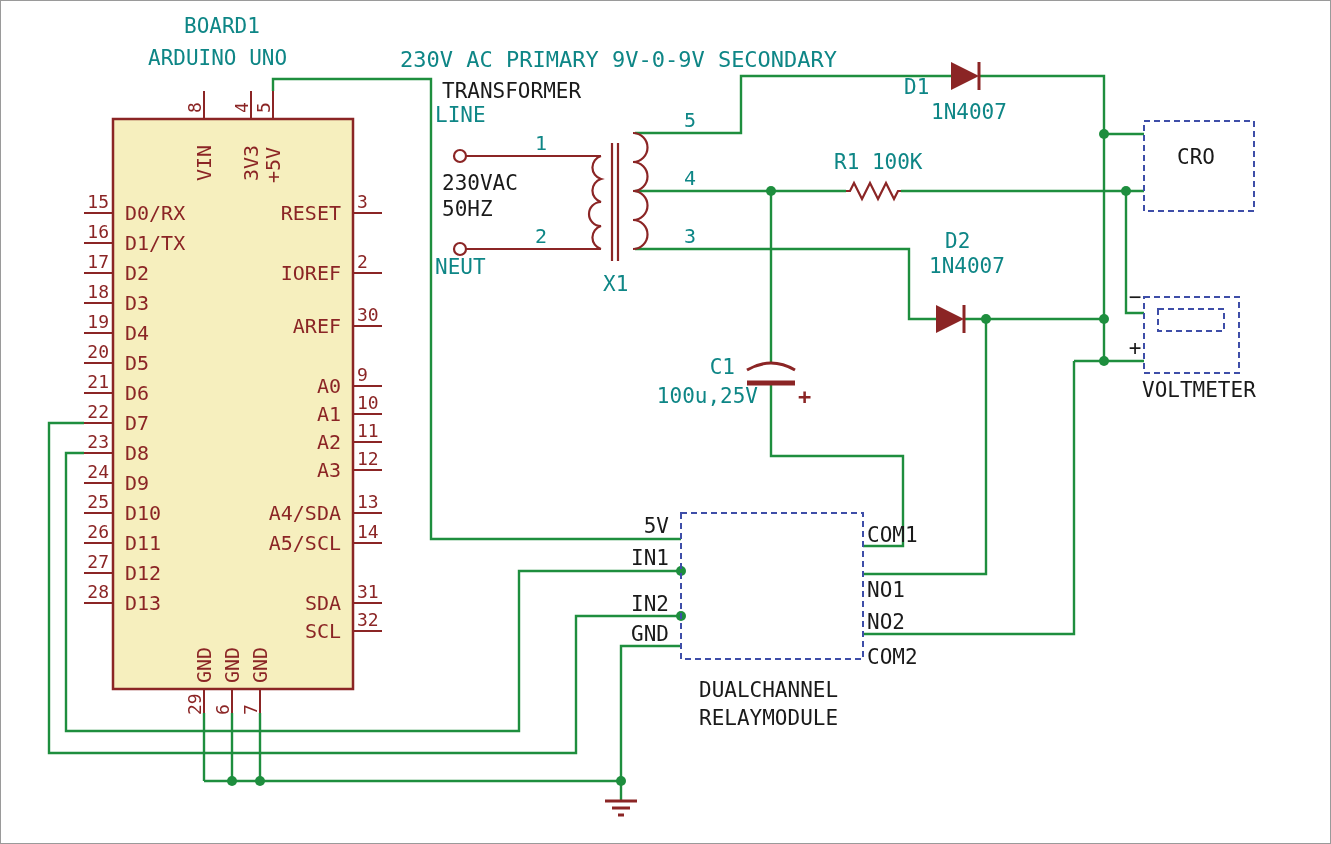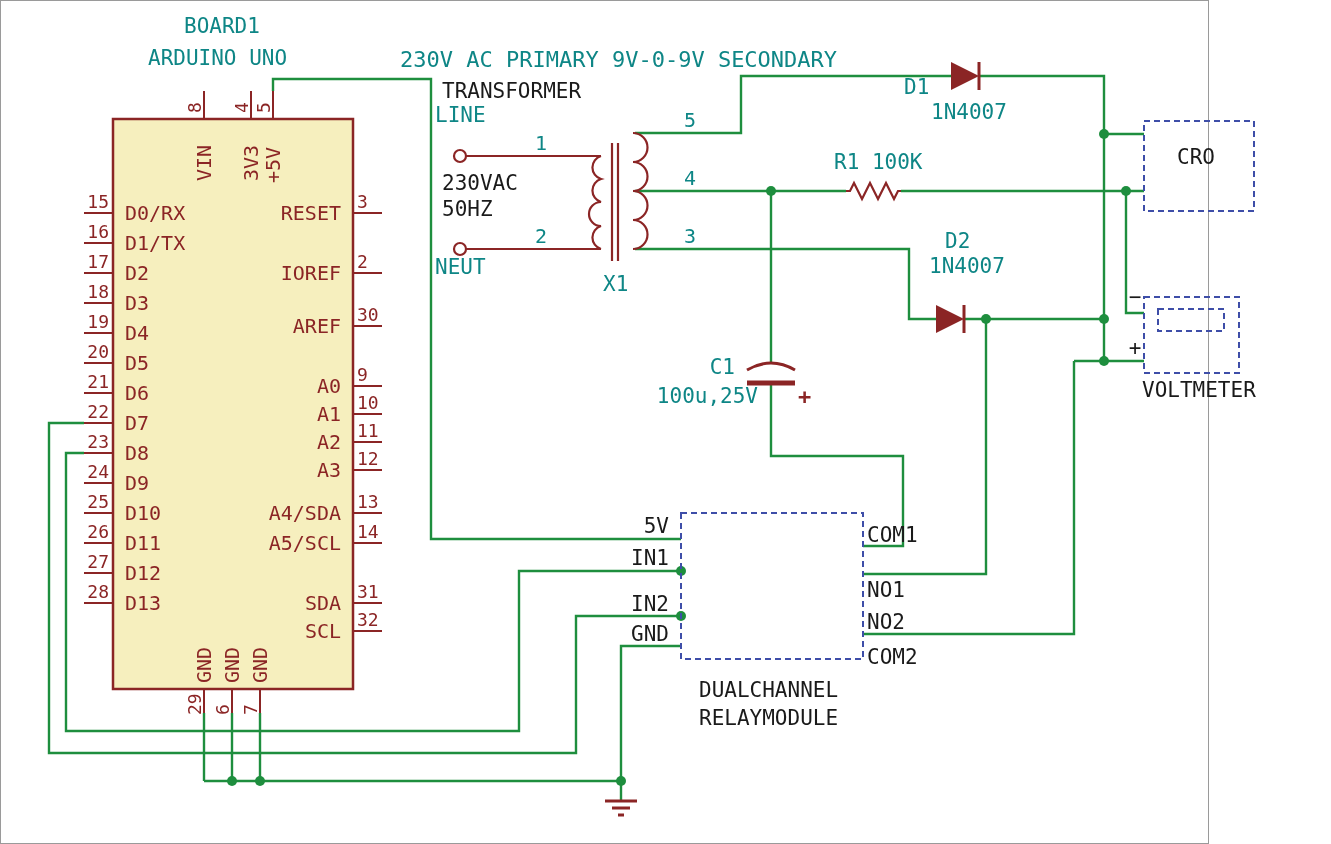--- a/index.html
+++ b/index.html
@@ -1,20 +1,20 @@
 <!DOCTYPE html>
 <html><head>
 <meta charset="utf-8">
 <style>
   :root{
     --wire:#1e8e3e; --maroon:#8b2525; --teal:#0e8686; --blue:#3e4ea8;
     --ink:#1a1a1a; --boardfill:#f6efbe; --bg:#ffffff;
   }
   html,body{margin:0;padding:0;background:#fff;}
-  .page{width:1209px;height:844px;position:relative;background:var(--bg);box-sizing:border-box;border:1px solid #9a9a9a;}
+  .page{width:1331px;height:844px;position:relative;background:var(--bg);box-sizing:border-box;border:1px solid #9a9a9a;}
   svg{display:block;}
   text{font-family:"DejaVu Sans Mono","Liberation Mono",monospace;}
   .wire{stroke:var(--wire);stroke-width:2.4;fill:none;}
   .stub{stroke:var(--maroon);stroke-width:2;fill:none;}
   .sym{stroke:var(--maroon);stroke-width:2.2;fill:none;}
   .symb{stroke:var(--maroon);stroke-width:3;fill:none;}
   .symf{fill:var(--maroon);stroke:none;}
   .dot{fill:var(--wire);stroke:none;}
   .modbox{stroke:var(--blue);stroke-width:2;fill:none;stroke-dasharray:6 4;}
   .tt{fill:var(--teal);font-size:21px;}

